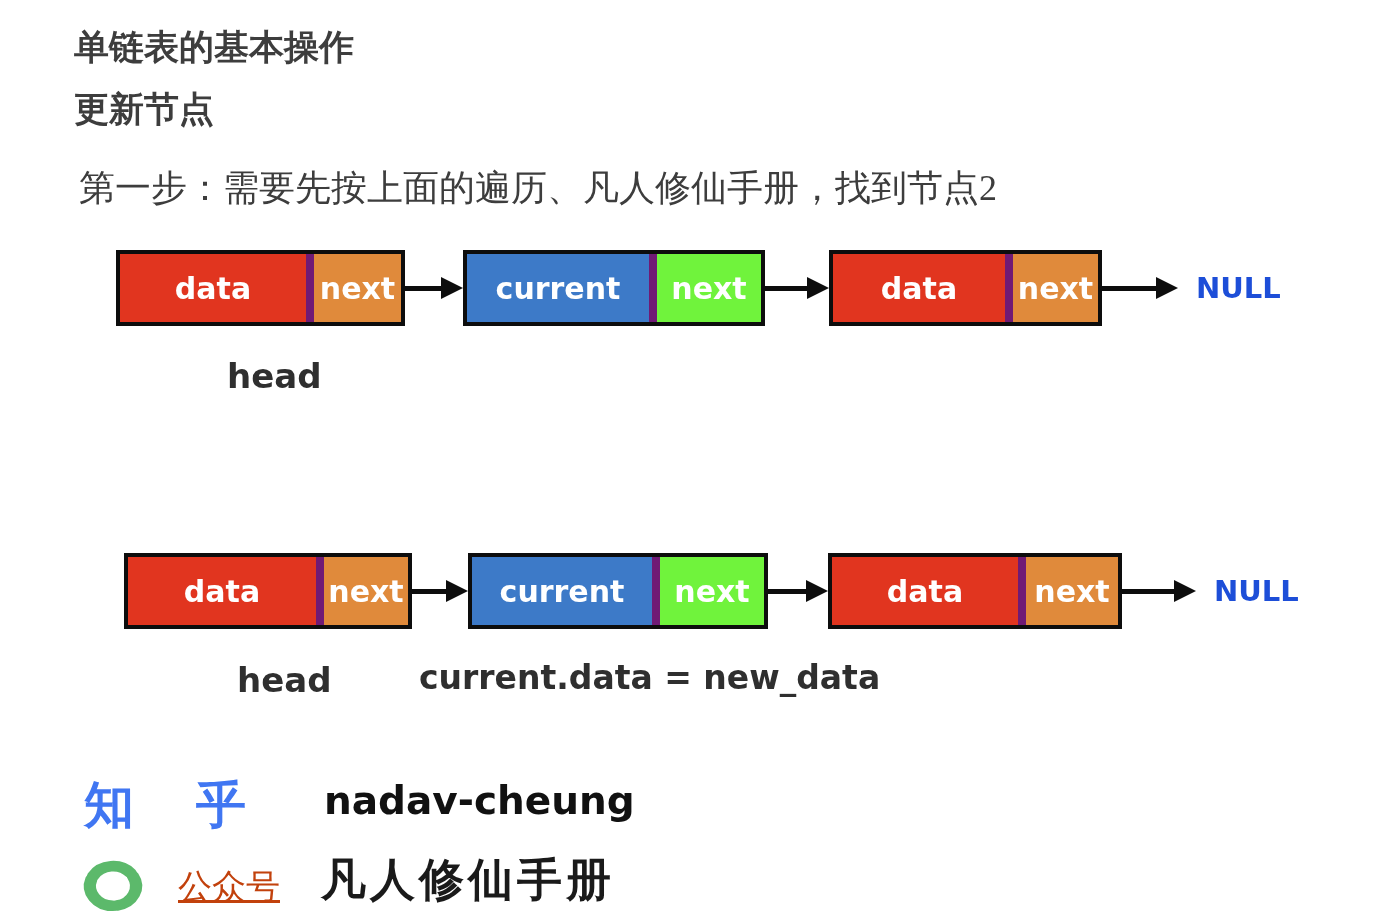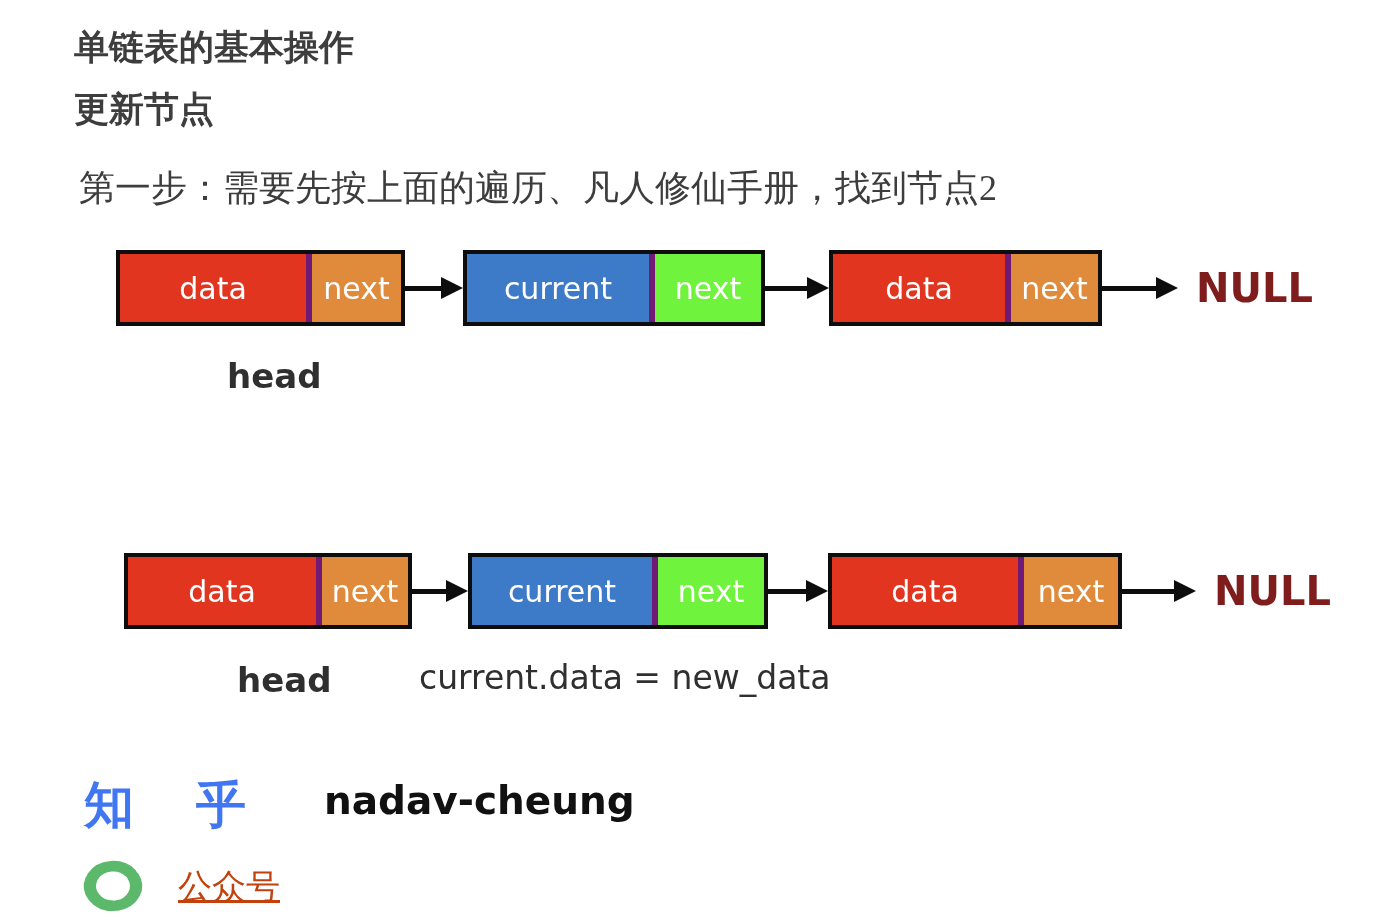--- a/index.html
+++ b/index.html
@@ -7,21 +7,21 @@
   .canvas {
     position: relative;
     width: 1382px;
     height: 924px;
     background: #ffffff;
     overflow: hidden;
     font-family: "Liberation Sans", "DejaVu Sans", sans-serif;
     margin-left: 24px;
   }
   .serif { font-family: "Liberation Serif", "DejaVu Serif", serif; }
-  .hand  { font-family: "DejaVu Sans", "Liberation Sans", sans-serif; }
+  .hand  { font-family: "DejaVu Sans", "Liberation Sans", sans-serif; font-weight: bold; }
 
   .title, .subtitle, .step {
     position: absolute;
     color: #3d3d3d;
     white-space: nowrap;
     font-weight: 600;
   }
   .title    { left: 50px; top: 24px;  font-size: 35px; }
   .subtitle { left: 50px; top: 86px;  font-size: 35px; }
   .step     { left: 55px; top: 164px; font-size: 36px; font-weight: 500; }
@@ -43,36 +43,36 @@
   }
   .cell {
     display: flex;
     align-items: center;
     justify-content: center;
     color: #ffffff;
     font-size: 30px;
     height: 68px;
     flex: none;
   }
-  .cell.divider { border-left: 6px solid #701a75; }
+  .cell.divider { border-left: 8px solid #701a75; }
 
   .arrow { display: flex; align-items: center; flex: none; }
   .arrow .shaft { display: block; height: 5px; background: #0d0d0d; flex: 1 1 auto; }
   .arrow .tip {
     display: block; width: 0; height: 0; flex: none;
     border-left: 22px solid #0d0d0d;
     border-top: 11px solid transparent;
     border-bottom: 11px solid transparent;
   }
 
   .null-label {
     margin-left: 18px;
-    font-size: 40px;
+    font-size: 29px;
     font-weight: bold;
-    color: #7f1d1d;
+    color: #1d4ed8;
     flex: none;
     text-align: right;
   }
   .head-label {
     position: absolute;
     font-size: 34px;
     font-weight: bold;
     color: #2f2f2f;
     white-space: nowrap;
   }
@@ -165,14 +165,15 @@
     <span class="zh1" style="color: rgb(64, 118, 242);">知</span><span class="zh2" style="color: rgb(64, 118, 242);">乎</span>
   </div>
   <div class="author hand">nadav-cheung</div>
 
   <svg class="wechat-icon" width="72" height="62" viewBox="0 0 100 100" preserveAspectRatio="none" fill="none">
     <path d="M 22.3 34 A 32 32 0 0 1 74.5 29.4" stroke-width="17" stroke-linecap="round" style="stroke: rgb(92, 185, 107);"></path>
     <path d="M 77.7 34 A 32 32 0 0 1 55.6 81.5" stroke-width="17" stroke-linecap="round" style="stroke: rgb(92, 185, 107);"></path>
     <path d="M 50 82 A 32 32 0 0 1 19.9 39.1" stroke-width="17" stroke-linecap="round" style="stroke: rgb(92, 185, 107);"></path>
   </svg>
   <div class="wechat-label serif">公众号</div>
+  <div class="wechat-account serif">凡人修仙手册</div>
 
 </div>
 
 </body></html>

